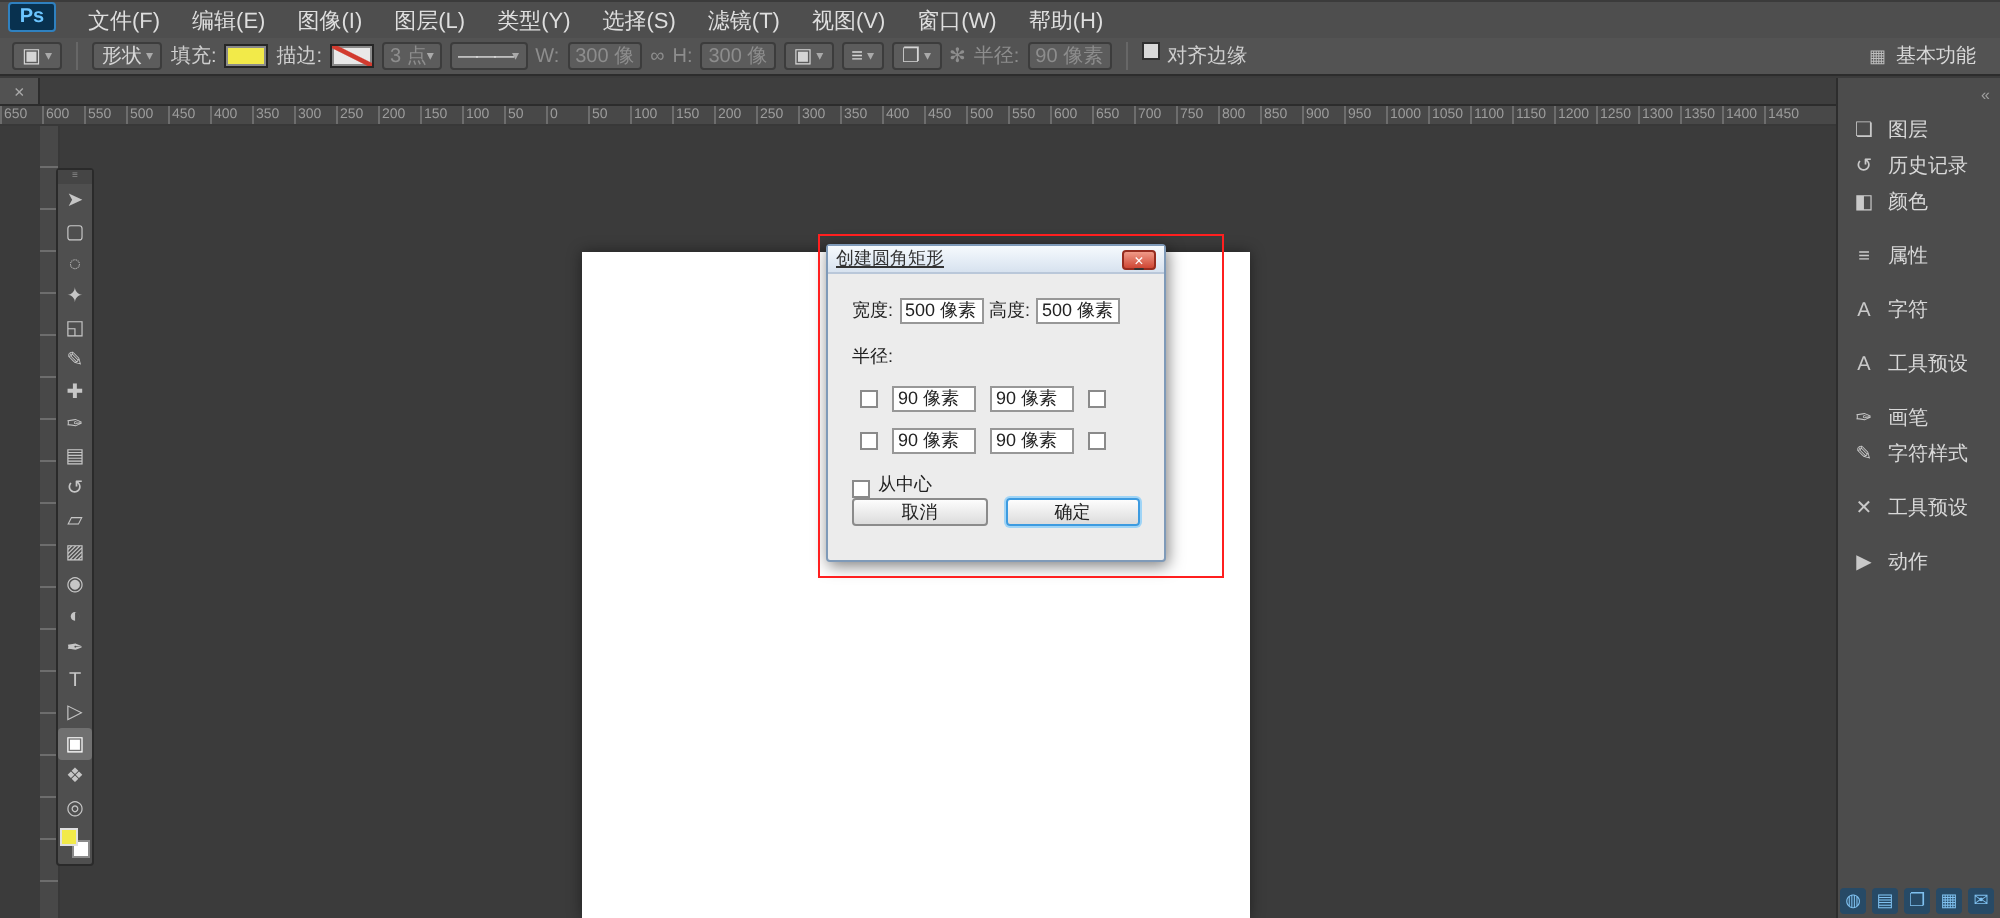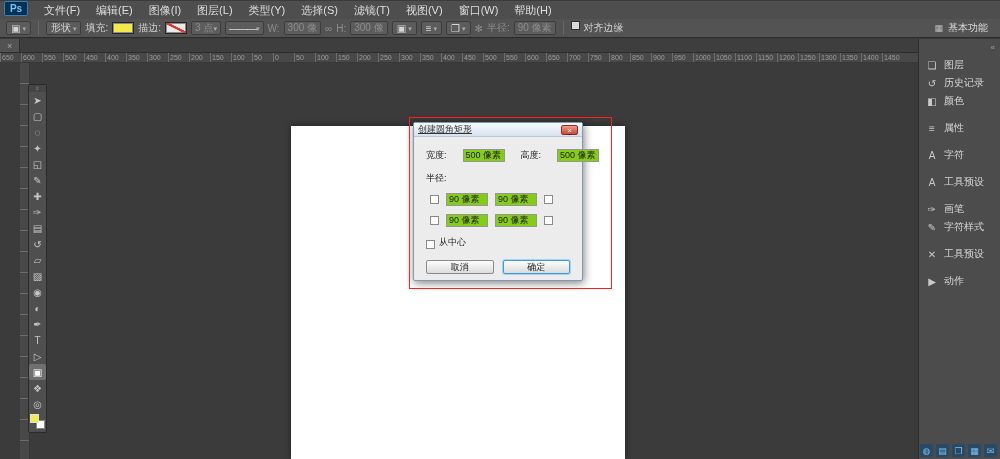--- a/index.html
+++ b/index.html
@@ -124,31 +124,31 @@
     height:14px; background:linear-gradient(#f6fafd,#d7e2ef);
     border-bottom:1px solid #b9c7d9; display:flex; align-items:center;
     padding:0 4px; font-size:9px; color:#333;text-decoration:underline;
   }
   .dlg-close {
     margin-left:auto; width:17px; height:10px; border-radius:2px;
     background:linear-gradient(#f09a88,#cf4634); border:1px solid #962c1f;
     color:#fff; font-size:8px; line-height:9px; text-align:center; cursor:default;
   }
   .dlg-body { padding:4px 12px 6px; display:flex; flex-direction:column; }
-  .dlg-row { display:flex; align-items:center; gap:16px; margin-top:8px; }
+  .dlg-row { display:flex; align-items:center; gap:3px; margin-top:8px; }
   .dlg-label { white-space:nowrap; }
   .dlg-input {
-    width:42px; height:13px; border:1px solid #979797; background:#84cc16;
+    width:42px; height:13px; border:1px solid #979797; background:#ffffff;
     font:9px "Liberation Sans","DejaVu Sans",sans-serif; padding:0 2px; color:#222;
   }
   .dlg-radius-label { margin-top:10px; }
   .dlg-row.corners { gap:7px; padding-left:4px; }
   .dlg-cb { width:9px; height:9px; background:#fff; border:1px solid #8a8a8a; display:inline-block; }
   .dlg-fromcenter { display:flex; align-items:flex-end; gap:4px; margin-top:9px; }
-  .dlg-buttons { display:flex; gap:9px; margin-top:11px; }
+  .dlg-buttons { display:flex; gap:9px; }
   .dlg-btn {
     flex:1; height:14px; font:9px "Liberation Sans","DejaVu Sans",sans-serif;
     background:linear-gradient(#fdfdfd,#dcdcdc); border:1px solid #8b8b8b;
     border-radius:2px; color:#222; cursor:default;
   }
   .dlg-btn.focused { border:1px solid #3d9be0; box-shadow:0 0 0 1px #9fd4f6; }
 </style>
 </head>
 <body>
 

